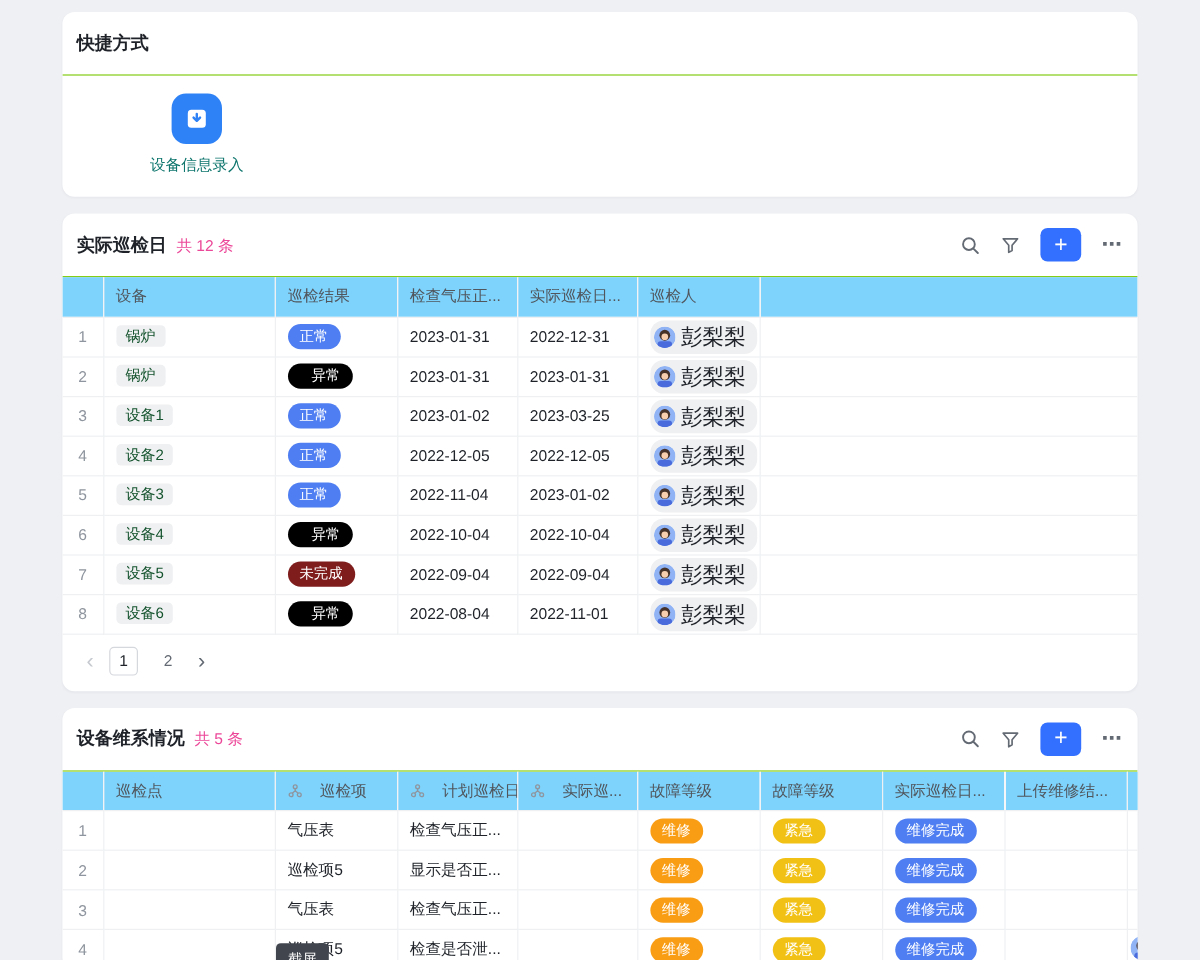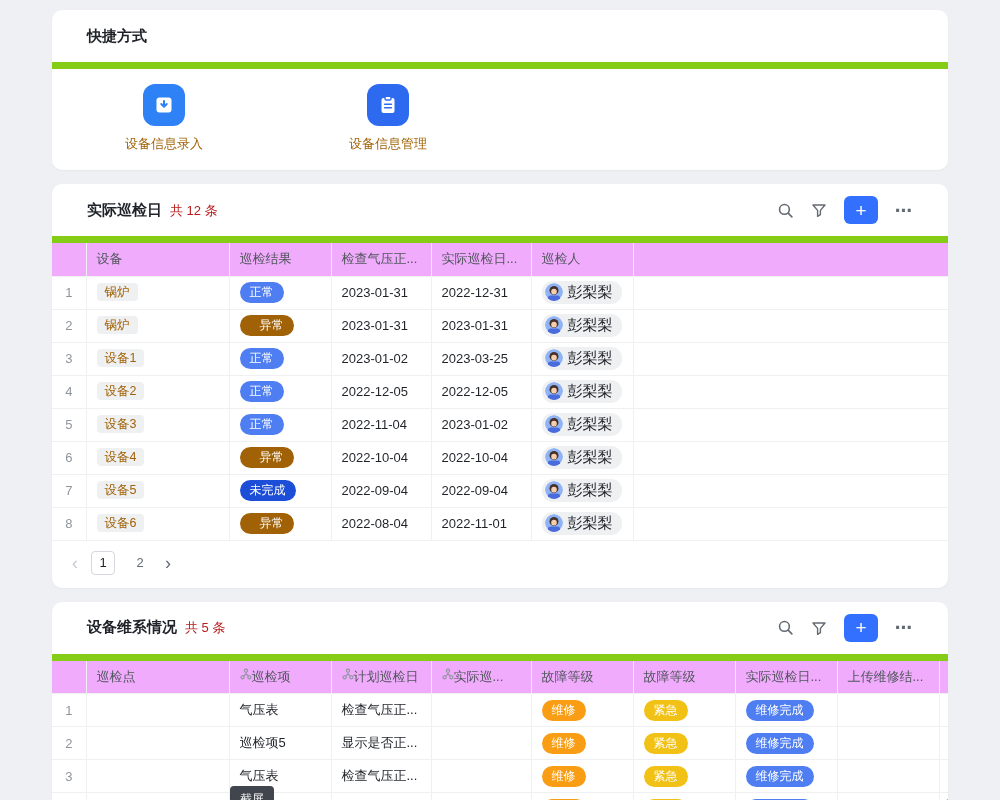--- a/index.html
+++ b/index.html
@@ -1,56 +1,56 @@
 <!DOCTYPE html>
 <html><head>
 <meta charset="utf-8">
 <style>
   html,body{margin:0;padding:0;width:1000px;height:800px;overflow:hidden;
     background:#eef0f4;font-family:"Liberation Sans","DejaVu Sans",sans-serif;
     -webkit-font-smoothing:antialiased;}
   .page{padding:10px 52px;box-sizing:border-box;position:relative;}
   .card{background:#fff;border-radius:10px;margin-bottom:14px;box-shadow:0 1px 2px rgba(31,35,41,.04);overflow:hidden;}
-  .card-head{display:flex;align-items:center;justify-content:space-between;height:52px;padding:0 35px;border-bottom:7px solid #84cc16;}
+  .card-head{display:flex;align-items:center;justify-content:space-between;height:52px;padding:0 12px;border-bottom:1px solid #84cc16;}
   .head-left{display:flex;align-items:baseline;}
   .sec-title{font-size:15px;font-weight:700;color:#1f2329;}
-  .count{font-size:13px;color:#b91c1c;margin-left:8px;font-weight:400;}
+  .count{font-size:13px;color:#ec4899;margin-left:8px;font-weight:400;}
   
   .shortcut-grid{display:grid;grid-template-columns:repeat(4,1fr);padding:15px 0 17px;}
   .shortcut{display:flex;flex-direction:column;align-items:center;gap:9px;cursor:pointer;}
   .sc-icon{width:42px;height:42px;border-radius:12px;display:flex;align-items:center;justify-content:center;}
   .sc1{background:#2e82f6;color:#2e82f6}
   .sc2{background:#2e6af0;color:#2e6af0}
   .sc3{background:#3370ff;color:#3370ff}
   .sc4{background:#4553e6;color:#4553e6}
-  .sc-label{font-size:13px;color:#a16207;}
+  .sc-label{font-size:13px;color:#0f766e;}
   
   .tools{display:flex;align-items:center;gap:17px;}
   .tool{display:flex;align-items:center;justify-content:center;cursor:pointer;}
   .add-btn{width:34px;height:28px;border-radius:6px;background:#3370ff;color:#fff;font-size:19px;line-height:1;display:flex;align-items:center;justify-content:center;cursor:pointer;}
   .more-btn{font-size:17px;color:#646a73;font-weight:700;letter-spacing:1px;cursor:pointer;}
   
   table{width:100%;border-collapse:collapse;table-layout:fixed;}
   th,td{height:33px;font-size:13px;padding:0 10px;border-bottom:1px solid #eef0f2;border-right:1px solid #eef0f2;white-space:nowrap;overflow:hidden;box-sizing:border-box;text-align:left;}
-  th{font-weight:400;color:#51565d;background:#f0abfc;}
+  th{font-weight:400;color:#51565d;background:#7dd3fc;}
   td{color:#1f2329;}
   td.num,th.numh{padding:0;text-align:center;color:#8f959e;}
   td.filler,th.fillerh{border-right:none;}
-  .th-inner{display:inline-flex;align-items:flex-start;gap:0;}
+  .th-inner{display:inline-flex;align-items:center;gap:15px;}
   .lookup{flex:0 0 auto;display:inline-flex;}
-  .tag{background:#eff0f2;border-radius:4px;padding:2px 8px;font-size:12.5px;color:#a16207;}
+  .tag{background:#eff0f2;border-radius:4px;padding:2px 8px;font-size:12.5px;color:#14532d;}
   .badge{display:inline-block;padding:2px 10px;border-radius:11px;font-size:12px;color:#fff;line-height:17px;}
   .badge:empty{display:none;}
   .badge[data-color="blue"]{background:#4e7ef2;}
-  .badge[data-color="red"]{background:#a16207;padding-left:20px;}
-  .badge[data-color="green"]{background:#1d4ed8;}
+  .badge[data-color="red"]{background:#000000;padding-left:20px;}
+  .badge[data-color="green"]{background:#7f1d1d;}
   .badge[data-color="orange"]{background:#f99d15;}
   .badge[data-color="gold"]{background:#f2c116;}
   .person-tag{display:inline-flex;align-items:center;gap:5px;background:#eff0f2;border-radius:11px;padding:2px 9px 2px 3px;max-width:100%;}
-  .person-tag span{font-size:15px;color:#1f2329;text-align:center;}
+  .person-tag span{font-size:18px;color:#1f2329;text-align:center;}
   .avatar{width:18px;height:18px;border-radius:50%;overflow:hidden;flex:0 0 auto;display:inline-flex;}
   td.lastcol{border-right:none;padding:0 0 0 2px;}
   .edge-avatar{display:none;}
   tr[data-avatar="true"] .edge-avatar{display:inline-flex;width:20px;height:20px;}
   
   .pager{display:flex;align-items:center;gap:13px;padding:10px 20px 13px;font-size:13px;}
   .pg-arrow{font-size:18px;line-height:1;color:#646a73;cursor:pointer;}
   .pg-arrow.disabled{color:#c6cad0;}
   .pg{min-width:24px;height:24px;display:flex;align-items:center;justify-content:center;color:#646a73;cursor:pointer;border-radius:4px;}
   .pg.cur{border:1px solid #d5d8dd;background:#fff;color:#1f2329;box-sizing:border-box;}
@@ -72,30 +72,20 @@
       <div class="shortcut">
         <span class="sc-icon sc1">
           <svg width="24" height="24" viewBox="0 0 24 24">
               <rect x="4.5" y="4.5" width="15" height="15" rx="3" fill="#fff"></rect>
               <path d="M12 8v5" stroke="currentColor" stroke-width="2" stroke-linecap="round" fill="none"></path>
               <path d="M9.3 11l2.7 2.7L14.7 11" stroke="currentColor" stroke-width="2" stroke-linecap="round" stroke-linejoin="round" fill="none"></path>
             </svg>
         </span>
         <span class="sc-label">设备信息录入</span>
       </div>
-      <div class="shortcut">
-        <span class="sc-icon sc2">
-          <svg width="24" height="24" viewBox="0 0 24 24">
-              <rect x="5.5" y="5" width="13" height="15" rx="2" fill="#fff"></rect>
-              <rect x="9" y="3.2" width="6" height="3.8" rx="1.2" fill="#fff" stroke="currentColor" stroke-width="1.4"></rect>
-              <path d="M8.6 11.2h6.8M8.6 14.8h6.8" stroke="currentColor" stroke-width="1.5" stroke-linecap="round"></path>
-            </svg>
-        </span>
-        <span class="sc-label">设备信息管理</span>
-      </div>
     </div>
   </section>
 
   <section class="card">
     <div class="card-head">
       <div class="head-left">
         <span class="sec-title">实际巡检日</span>
         <span class="count">共 12 条</span>
       </div>
       <div class="tools">

